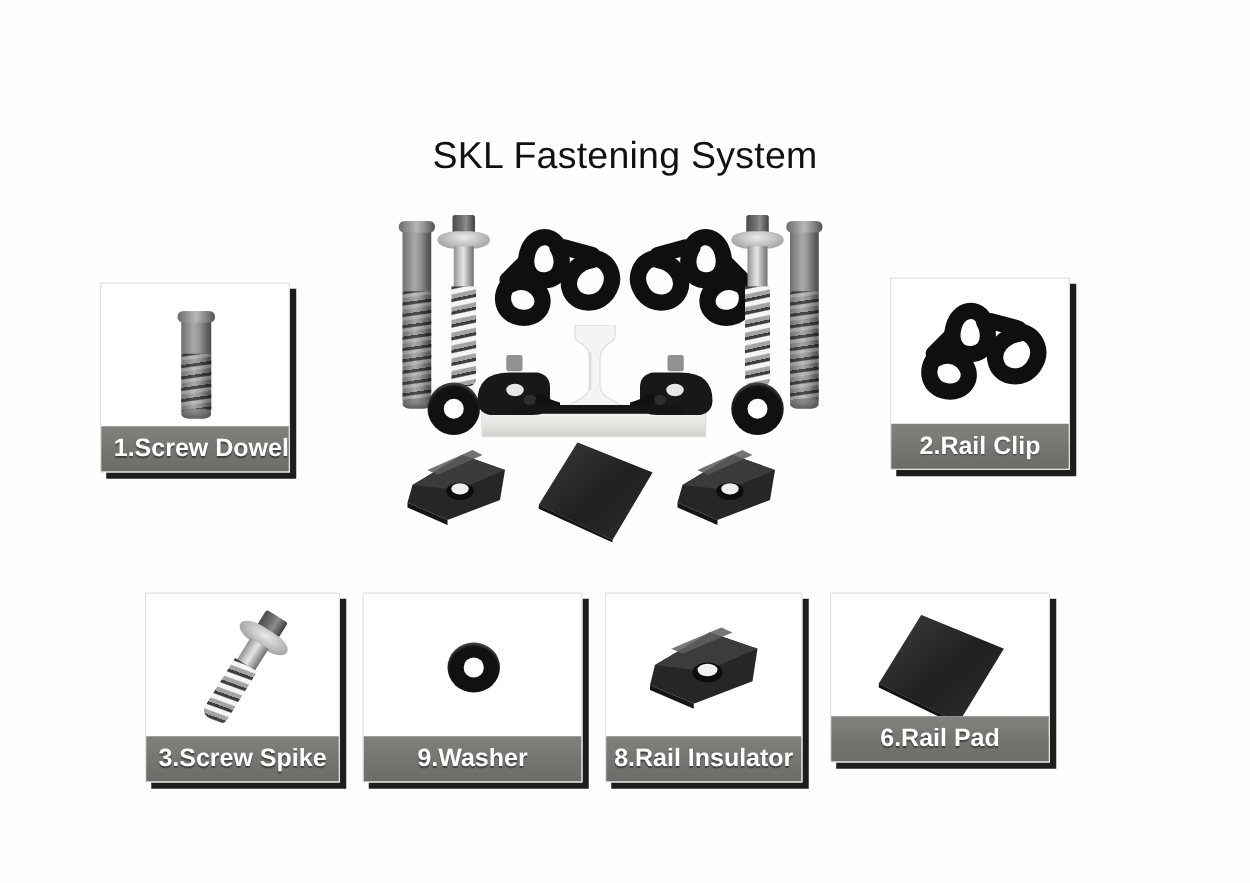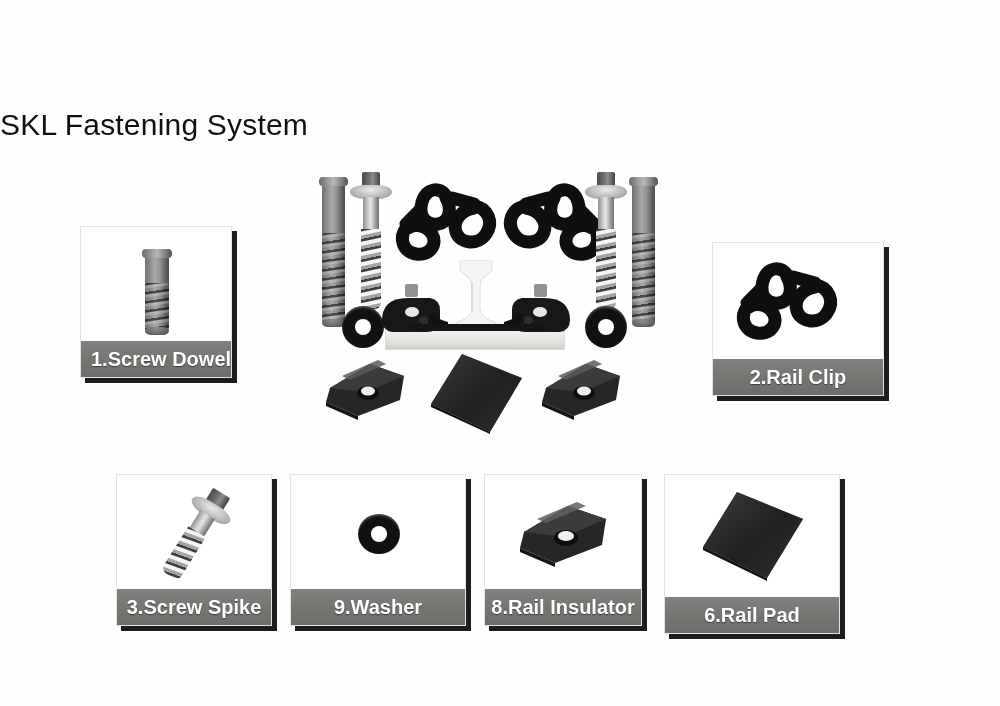--- a/index.html
+++ b/index.html
@@ -16,21 +16,21 @@
     overflow: hidden;
     font-family: "Liberation Sans", sans-serif;
   }
 
   
   #diagram-title {
     position: absolute;
     left: 0;
     top: 108px;
     width: 1000px;
-    text-align: left;
+    text-align: center;
     font-size: 30px;
     font-weight: 400;
     color: #111111;
     letter-spacing: 0.2px;
   }
 
   
   .card {
     position: absolute;
     background: #ffffff;
@@ -59,25 +59,25 @@
     font-weight: bold;
     text-align: center;
     white-space: nowrap;
     overflow: hidden;
     text-shadow: 0 1px 1px rgba(0,0,0,.45);
   }
   .card-label.align-left { text-align: left; padding-left: 10px; }
 
   
   #card-1 { left: 80px;  top: 226px; width: 152px; height: 152px; }
-  #card-2 { left: 712px; top: 222px; width: 172px; height: 154px; margin-top: 20px; }
+  #card-2 { left: 712px; top: 222px; width: 144px; height: 154px; }
   #card-3 { left: 116px; top: 474px; width: 156px; height: 152px; }
   #card-4 { left: 290px; top: 474px; width: 176px; height: 152px; }
   #card-5 { left: 484px; top: 474px; width: 158px; height: 152px; }
-  #card-6 { left: 664px; top: 474px; width: 176px; height: 160px; }
+  #card-6 { left: 664px; top: 474px; width: 176px; height: 136px; }
 
   
   .part { position: absolute; }
 
   
   .dowel {
     background: linear-gradient(90deg,#6e6f70 0%, #8b8d8e 22%, #a8a9aa 42%, #8e9091 64%, #5c5d5e 88%, #4c4d4e 100%);
     border-radius: 3px;
   }
   .dowel-collar {

